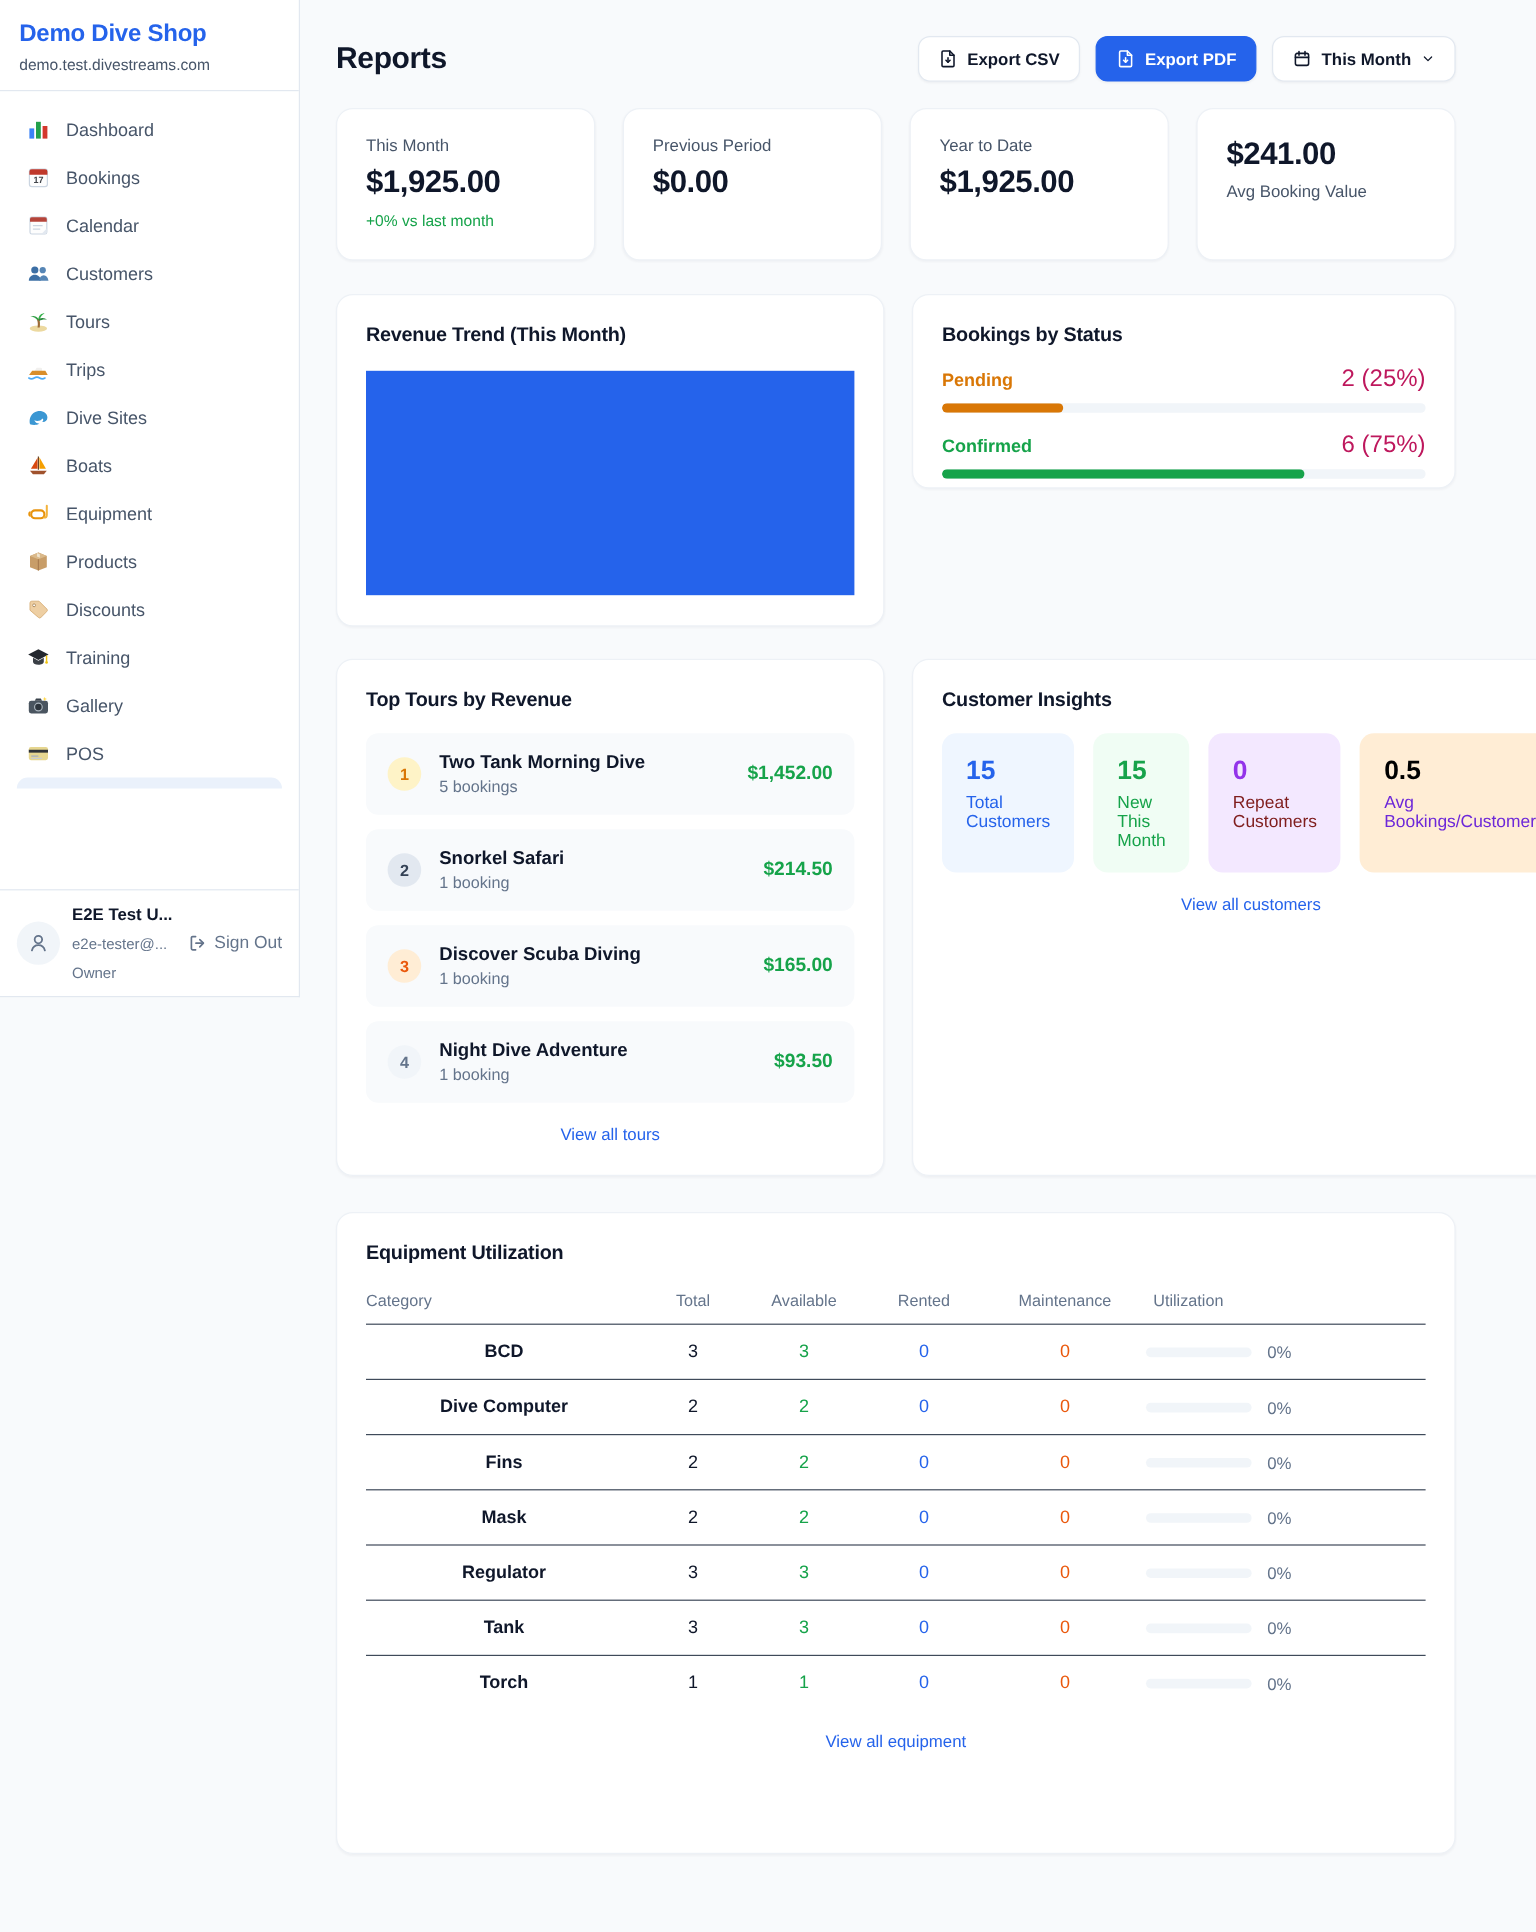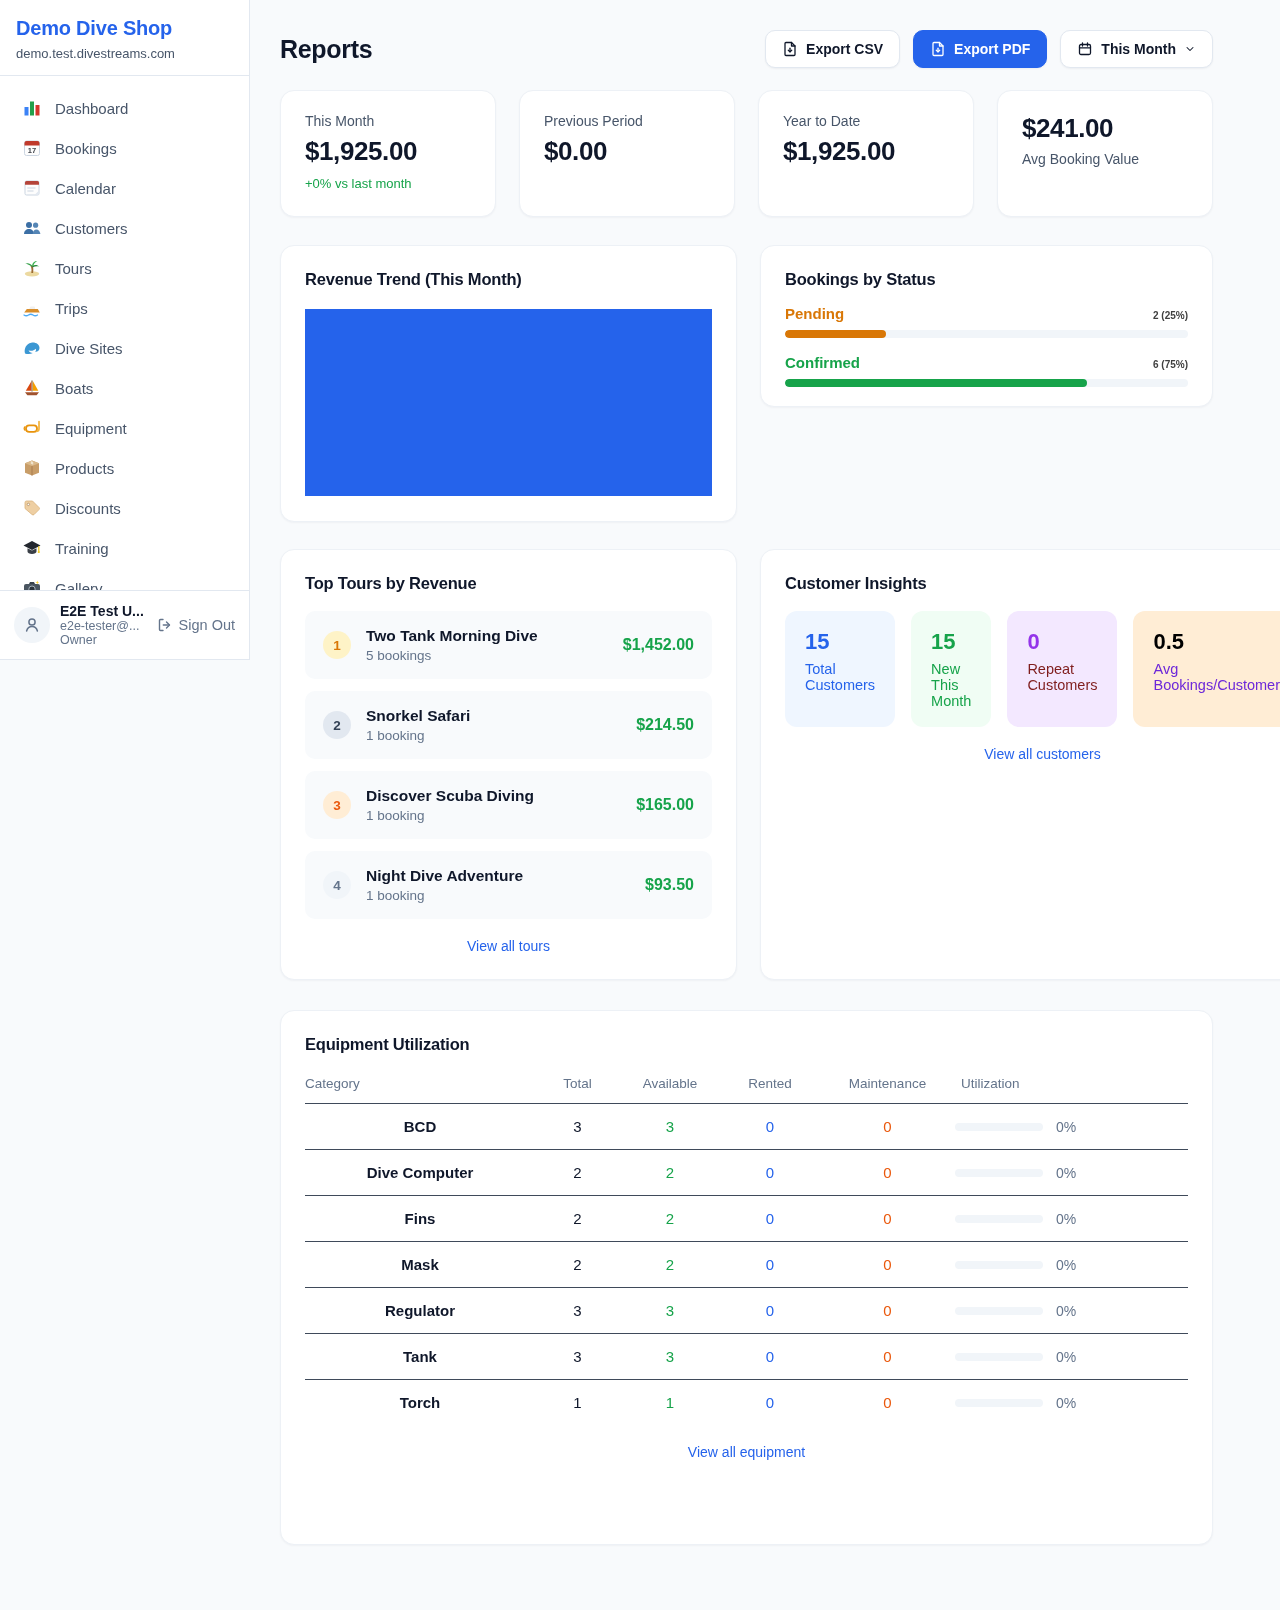--- a/index.html
+++ b/index.html
@@ -3,21 +3,21 @@
 <meta charset="utf-8">
 <style>
   * { margin:0; padding:0; box-sizing:border-box; }
   html,body { width:1280px; }
   body {
     height:1610px; background:#f8fafc; position:relative;
     font-family:"Liberation Sans", sans-serif; color:#0f172a;
   }
   
   .sidebar {
-    position:absolute; top:0; left:0; width:250px; height:660px;
+    position:absolute; top:0; left:0; width:250px; height:831px;
     background:#fff; border-right:1px solid #e2e8f0; border-bottom:1px solid #e2e8f0;
     display:flex; flex-direction:column;
   }
   .brand { padding:17px 16px 14px; border-bottom:1px solid #e2e8f0; }
   .brand-name { color:#2563eb; font-size:20px; font-weight:800; letter-spacing:-.2px; }
   .brand-domain { color:#475569; font-size:13px; margin-top:6px; }
   .nav { flex:1; padding:12px 8px 0; overflow:hidden; }
   .nav-item {
     display:flex; align-items:center; gap:13px; padding:10px 14px;
     border-radius:10px; cursor:pointer; color:#475569; font-size:15px;
@@ -25,21 +25,21 @@
   .nav-ico { width:20px; height:20px; flex:0 0 20px; display:inline-flex; }
   .nav-ico svg { width:20px; height:20px; }
   .nav-active-cut { height:9px; margin:0 6px; background:#eaf1fb; border-radius:10px 10px 0 0; }
   .user-box {
     border-top:1px solid #e2e8f0; padding:12px 14px; display:flex; gap:10px; align-items:center;
   }
   .avatar { width:36px; height:36px; border-radius:50%; background:#f1f5f9;
     display:flex; align-items:center; justify-content:center; flex:0 0 36px; }
   .user-meta { min-width:0; }
   .user-name { font-size:14px; font-weight:700; color:#0f172a; }
-  .user-email, .user-role { font-size:12.5px; color:#64748b; margin-top:0; }
+  .user-email, .user-role { font-size:12.5px; color:#64748b; margin-top:10px; }
   .signout { margin-left:auto; display:flex; align-items:center; gap:6px;
     color:#64748b; font-size:14.5px; cursor:pointer; white-space:nowrap; }
   
   .main { margin-left:250px; padding:30px 67px 40px 30px; }
   .page-header { display:flex; align-items:center; justify-content:space-between; margin-bottom:22px; }
   .page-title { font-size:25px; font-weight:800; letter-spacing:-.3px; }
   .hdr-actions { display:flex; gap:13px; }
   .btn {
     height:38px; padding:0 16px; border-radius:10px; border:1px solid #e2e8f0; background:#fff;
     display:flex; align-items:center; gap:8px; font-size:14px; font-weight:600; color:#0f172a;
@@ -58,21 +58,21 @@
   .stat .value-first { margin-top:0; }
   
   .row1 { display:grid; grid-template-columns:457px 1fr; gap:23px; margin-bottom:27px; align-items:start; }
   .row2 { display:grid; grid-template-columns:457px 1fr; gap:23px; margin-bottom:30px; }
   .card-title { font-size:16.5px; font-weight:700; letter-spacing:-.2px; }
   .trend-card { padding:24px; height:277px; }
   .trend-block { margin-top:20px; height:187px; width:100%; }
   .status-card { padding:24px; height:162px; }
   .status-head { display:flex; justify-content:space-between; align-items:baseline; margin-top:16px; }
   .status-label { font-size:15px; font-weight:700; }
-  .status-count { font-size:10px; color:#404040;font-weight:bold; }
+  .status-count { font-size:20px; color:#be185d; }
   .bar-track { height:8px; border-radius:5px; background:#f1f5f9; margin-top:8px; overflow:hidden; }
   .bar-fill { height:100%; border-radius:5px; }
   
   .tours-card { padding:24px; }
   .tour-row { display:flex; align-items:center; gap:15px; background:#f8fafc;
     border-radius:10px; padding:13px 18px; margin-top:12px; min-height:68px; }
   .tours-card .card-title + .tour-row { margin-top:18px; }
   .rank-badge { width:28px; height:28px; border-radius:50%; flex:0 0 28px;
     display:flex; align-items:center; justify-content:center; font-size:13.5px; font-weight:700; }
   .tour-name { font-size:15.5px; font-weight:700; color:#0f172a; }

